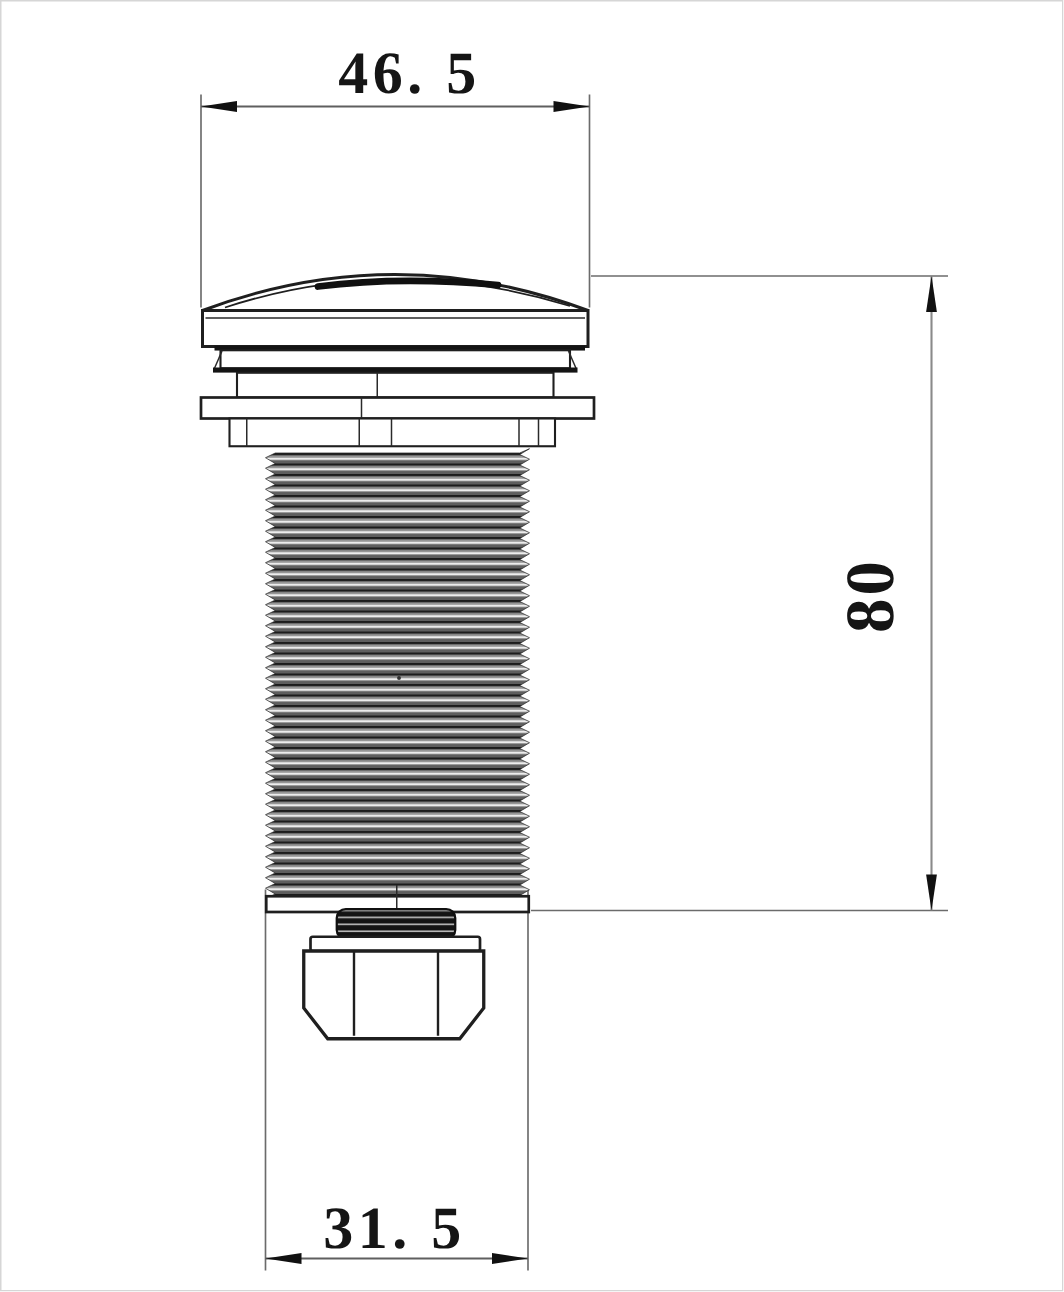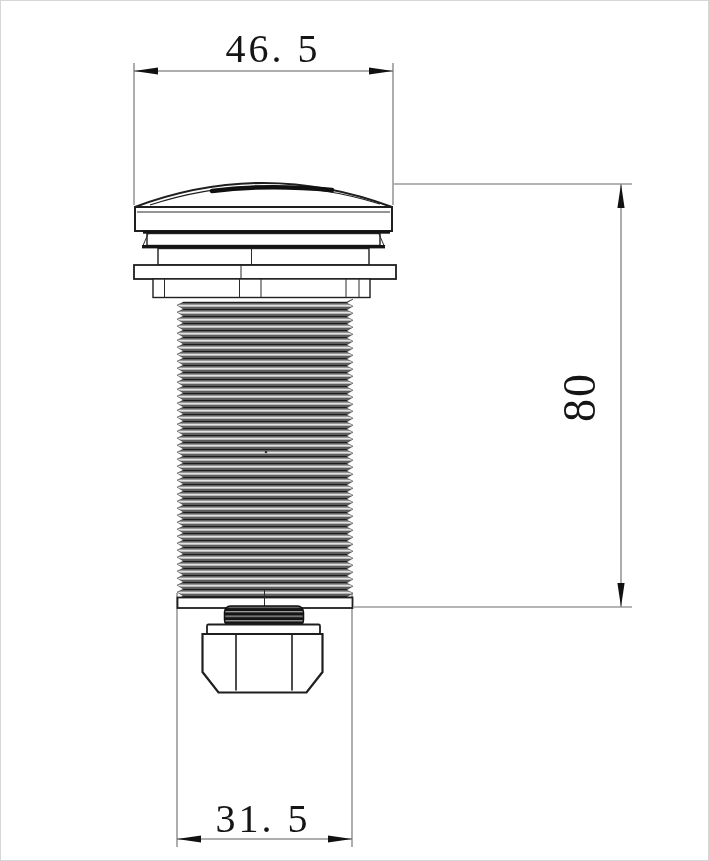--- a/index.html
+++ b/index.html
@@ -8,20 +8,21 @@
     background: #ffffff;
   }
   .canvas {
     position: relative;
     width: 709px;
     height: 861px;
     background: #ffffff;
     border: 1px solid #d6d6d6;
     box-sizing: border-box;
     font-family: "Liberation Serif", serif;
+    font-weight: bold;
   }
   svg { display: block; }
   .dim-text {
     font-family: "Liberation Serif", serif;
     font-size: 40px;
     fill: #151515;
     letter-spacing: 3px;
   }
   .dim-text-rot {
     font-family: "Liberation Serif", serif;

